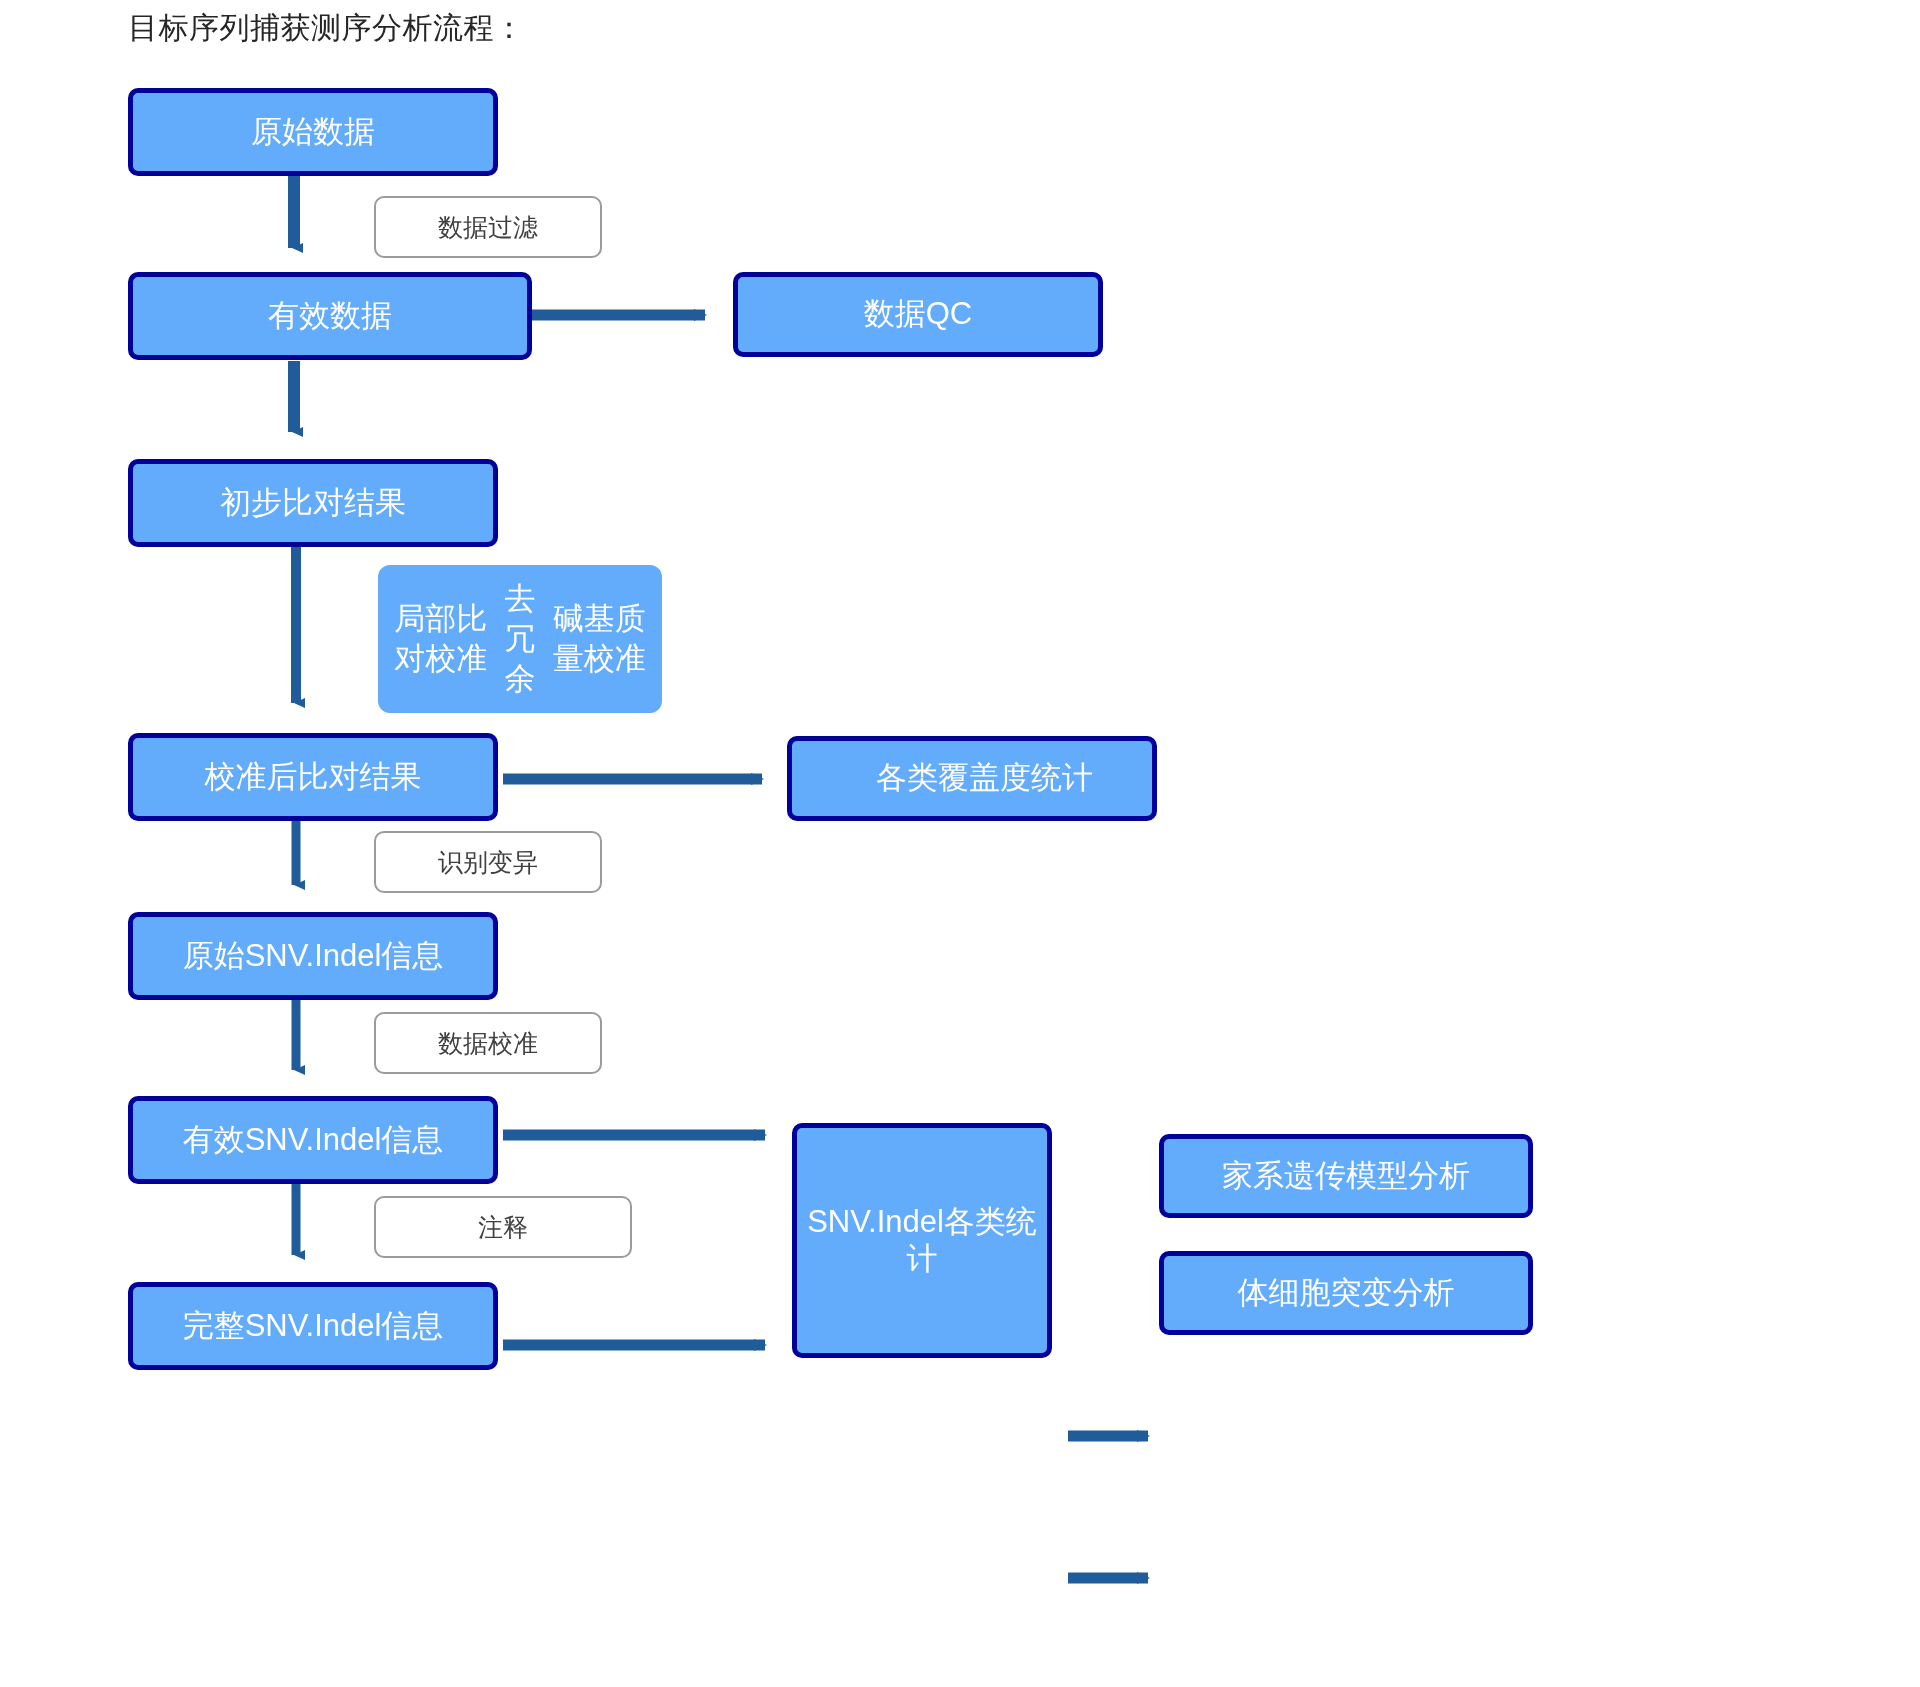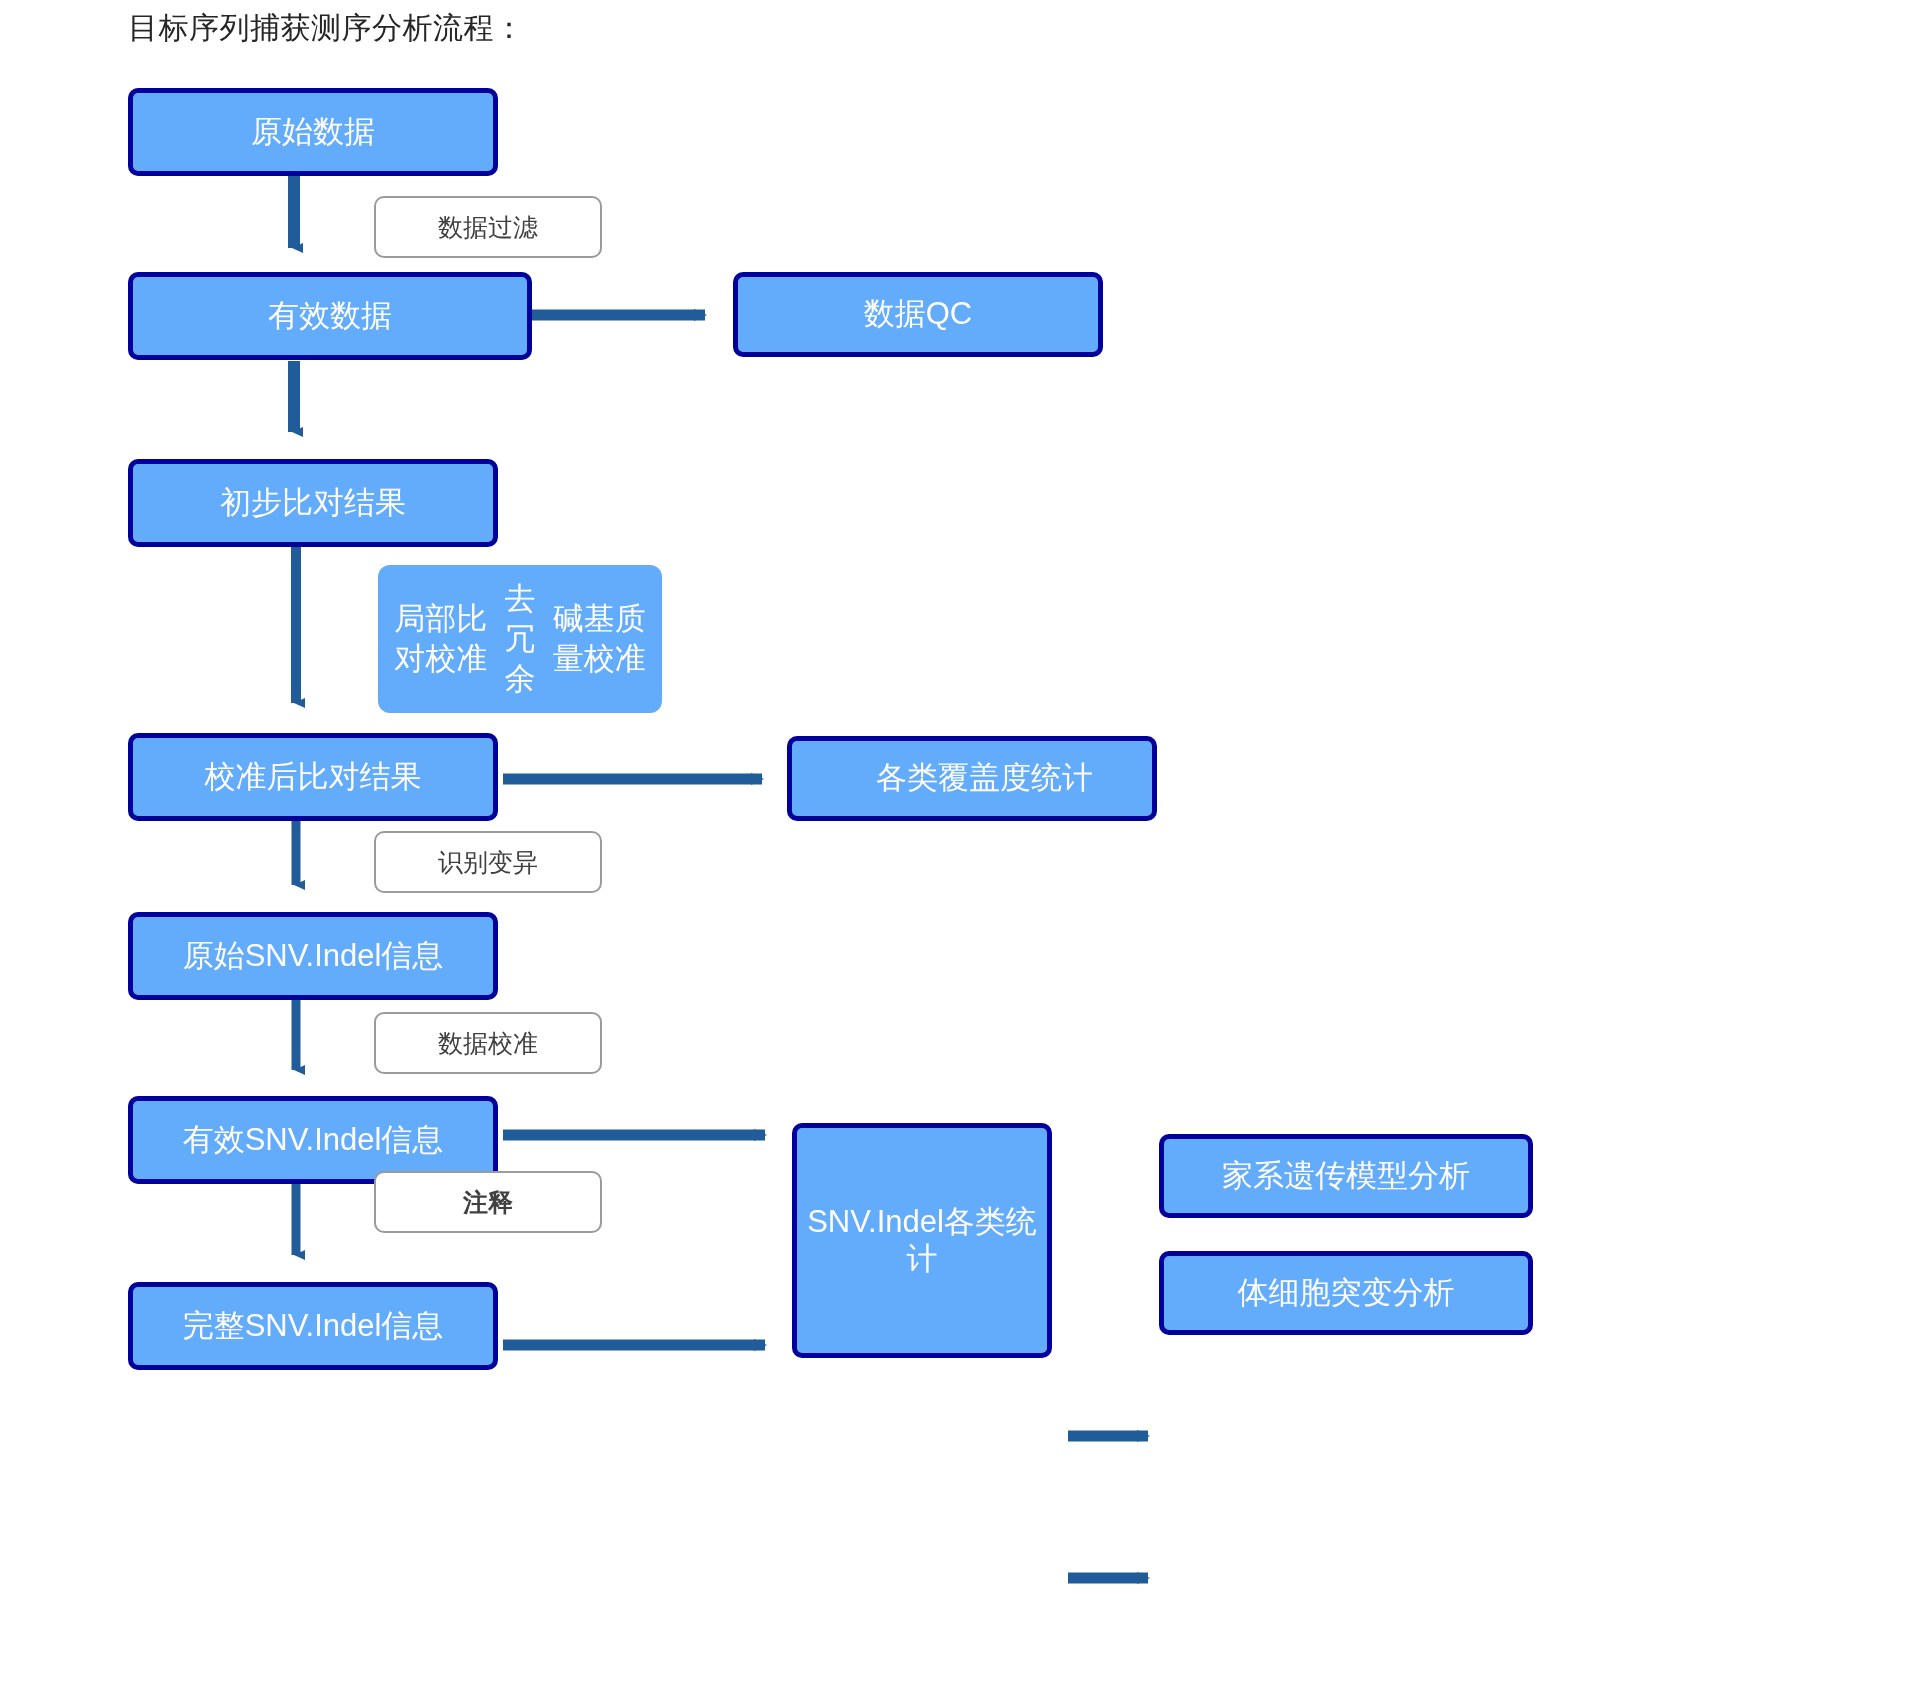--- a/index.html
+++ b/index.html
@@ -150,15 +150,15 @@
     <span>碱基质量校准</span>
   </div>
 
   <div class="chip" style="left:374px; top:196px; width:228px; height:62px;">数据过滤</div>
 
 
   <div class="chip" style="left:374px; top:831px; width:228px; height:62px;">识别变异</div>
 
   <div class="chip" style="left:374px; top:1012px; width:228px; height:62px;">数据校准</div>
 
-  <div class="chip" style="left:374px; top:1171px; width:228px; height:62px;font-weight:bold;">注释</div>
+  <div class="chip" style="left:374px; top:1196px; width:258px; height:62px;">注释</div>
 
 </div>
 
 </body></html>

